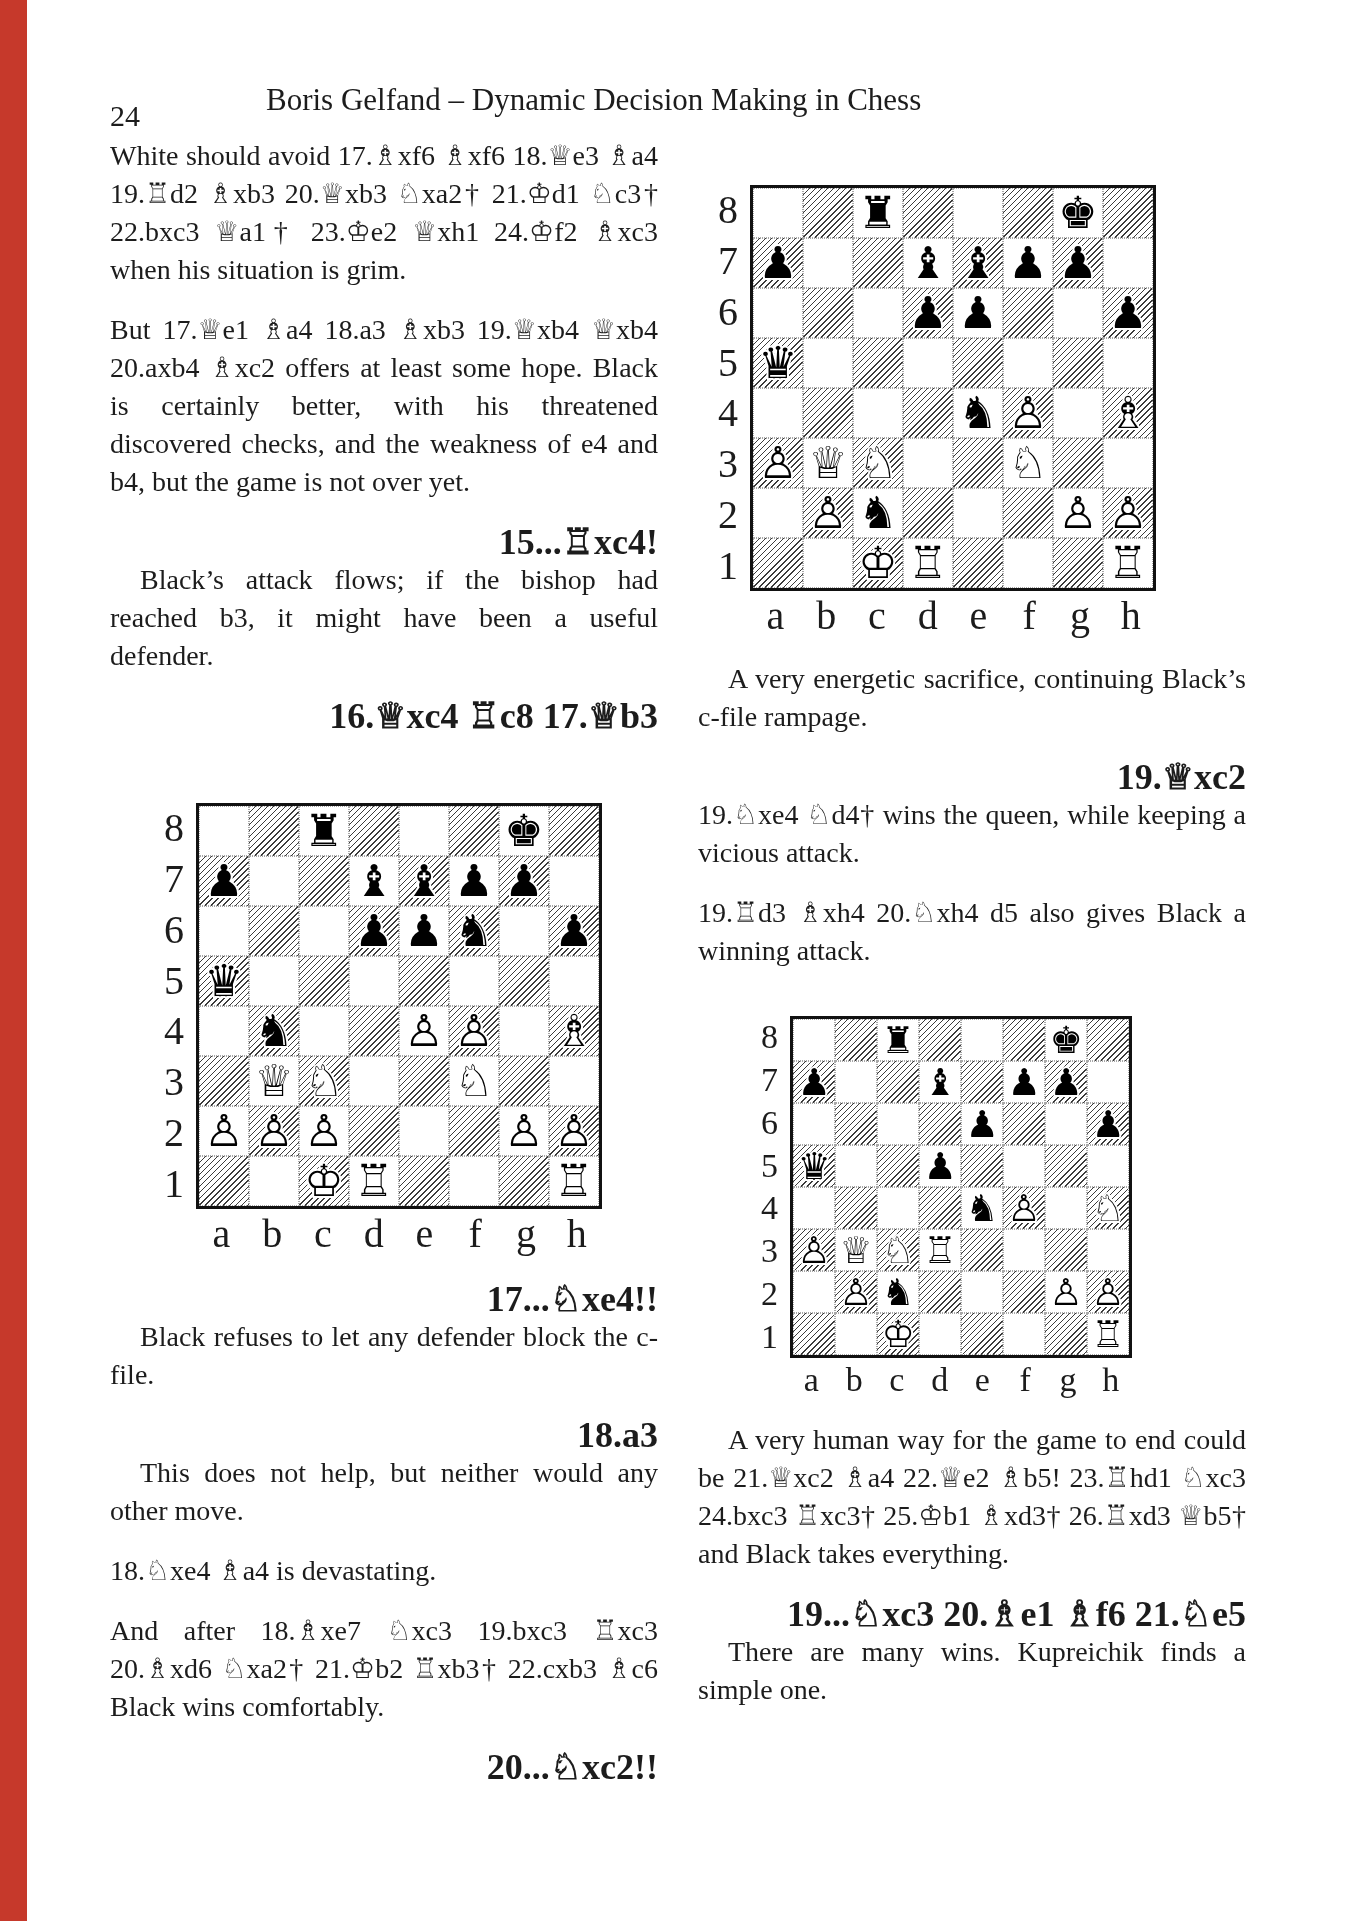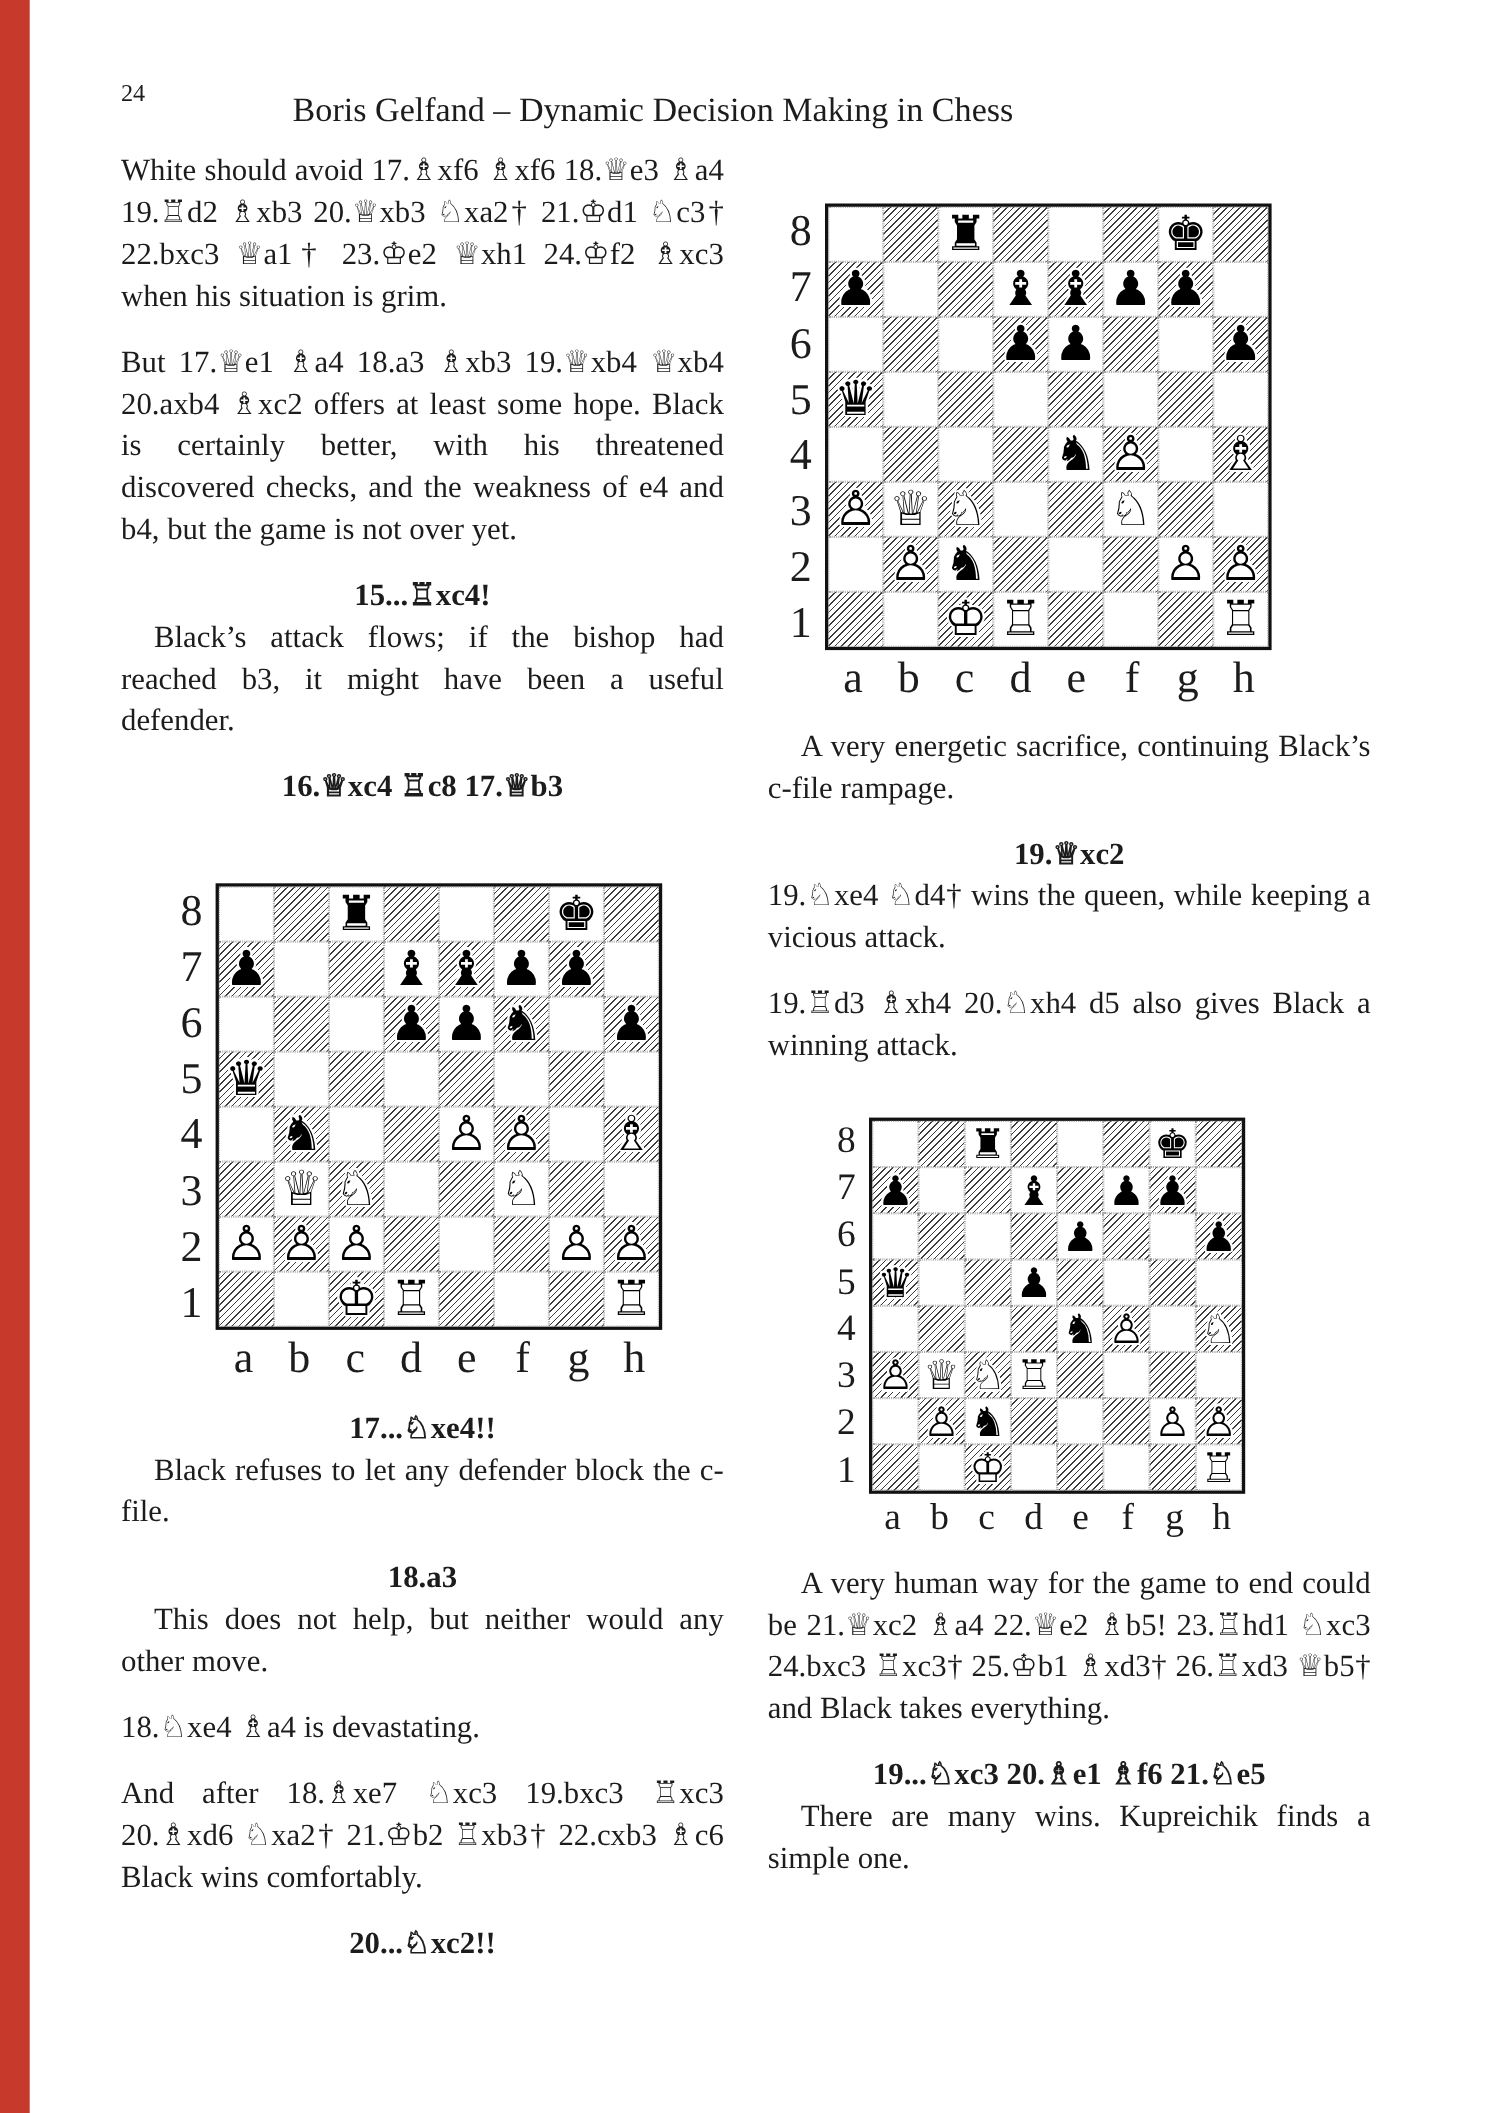--- a/index.html
+++ b/index.html
@@ -1,28 +1,28 @@
 <!DOCTYPE html>
 <html><head>
 <meta charset="utf-8">
 <style>
   html,body{margin:0;padding:0;}
   body{
     width:1354px;height:1921px;position:relative;background:#ffffff;
     font-family:"Liberation Serif",serif;color:#1c1c1c;overflow:hidden;
   }
   .stripe{position:absolute;left:0;top:0;width:27px;height:100%;background:#c6392b;}
-  .pagenum{position:absolute;left:110px;top:68px;font-size:22px;line-height:34px;}
+  .pagenum{position:absolute;left:110px;top:99px;font-size:30px;line-height:34px;}
   .booktitle{position:absolute;left:266px;top:82px;font-size:31px;line-height:36px;white-space:nowrap;}
   .col{position:absolute;top:137px;width:548px;}
   .col-left{left:110px;}
   .col-right{left:698px;}
   .col p{margin:0 0 22px 0;font-size:28px;line-height:38px;text-align:justify;}
   .col p.ind{text-indent:30px;}
-  .col h3{margin:0;font-size:28px;line-height:38px;font-weight:bold;text-align:center;}
+  .col h3{margin:0;font-size:36px;line-height:38px;font-weight:bold;text-align:right;}
   
   .diagram{display:grid;grid-template-columns:36px max-content;}
   .ranks{grid-column:1;grid-row:1;display:grid;grid-template-rows:repeat(8,1fr);
          align-items:center;justify-items:end;padding-right:12px;}
   .board{grid-column:2;grid-row:1;display:grid;grid-template-columns:repeat(8,1fr);
          grid-template-rows:repeat(8,1fr);border:3px solid #111;background:#fff;}
   .files{grid-column:2;grid-row:2;display:grid;grid-template-columns:repeat(8,1fr);
          justify-items:center;padding-top:5px;}
   .blabel{line-height:1;}
   .dg-lg .board{width:400px;height:400px;}

